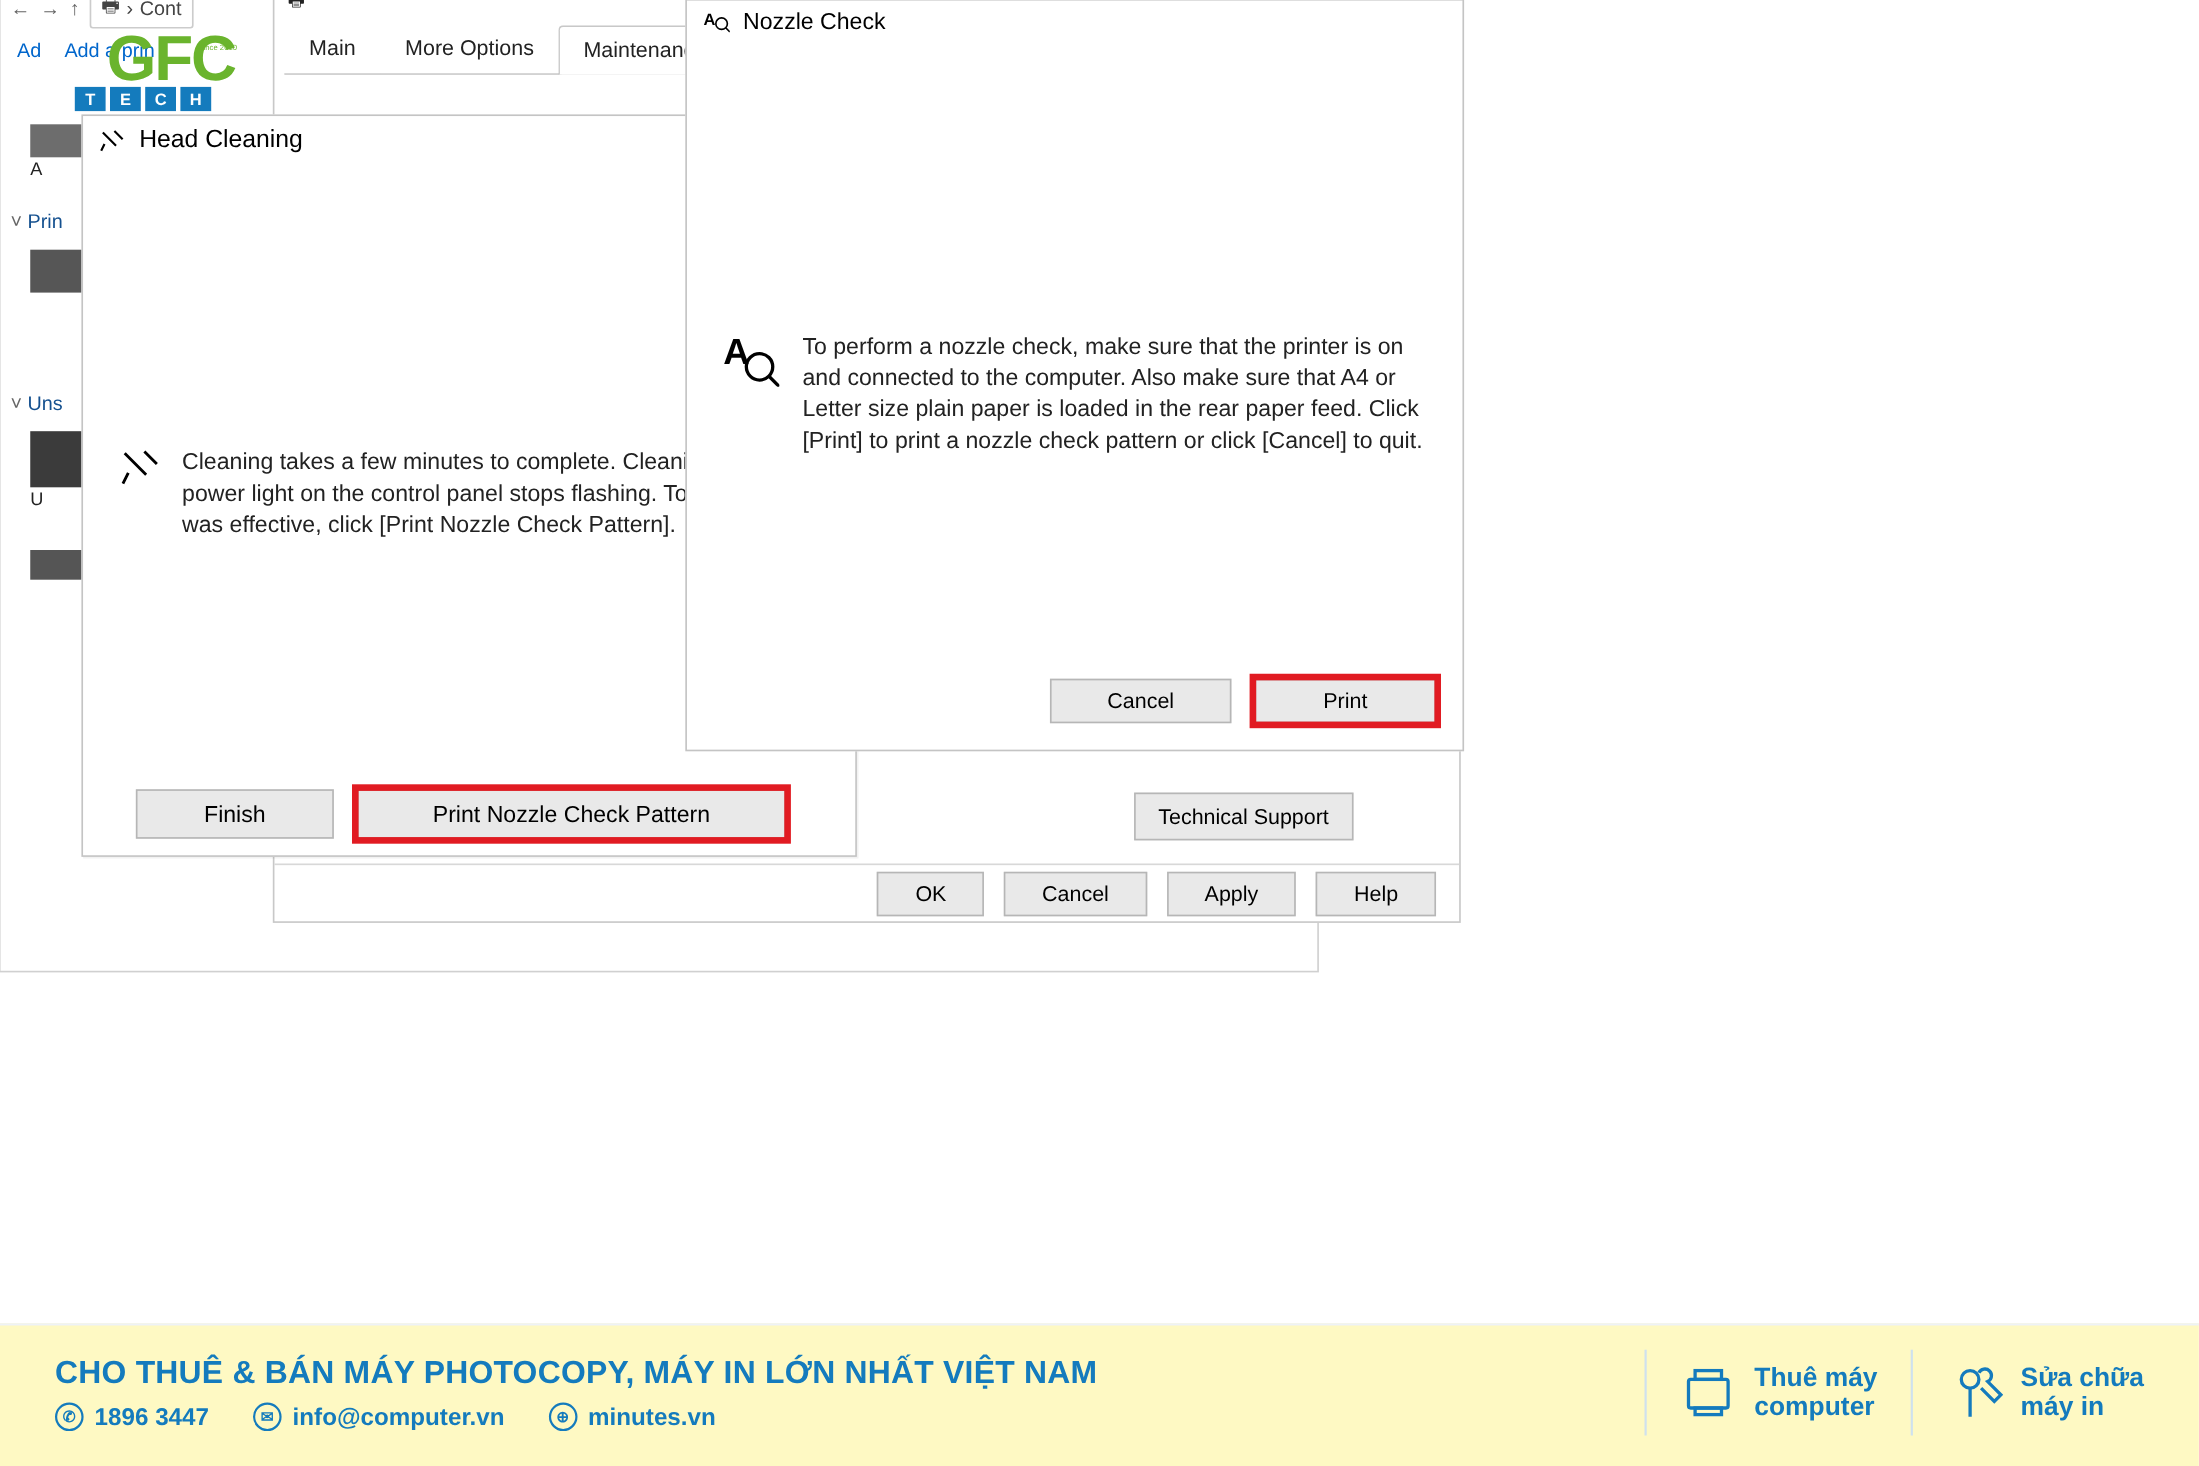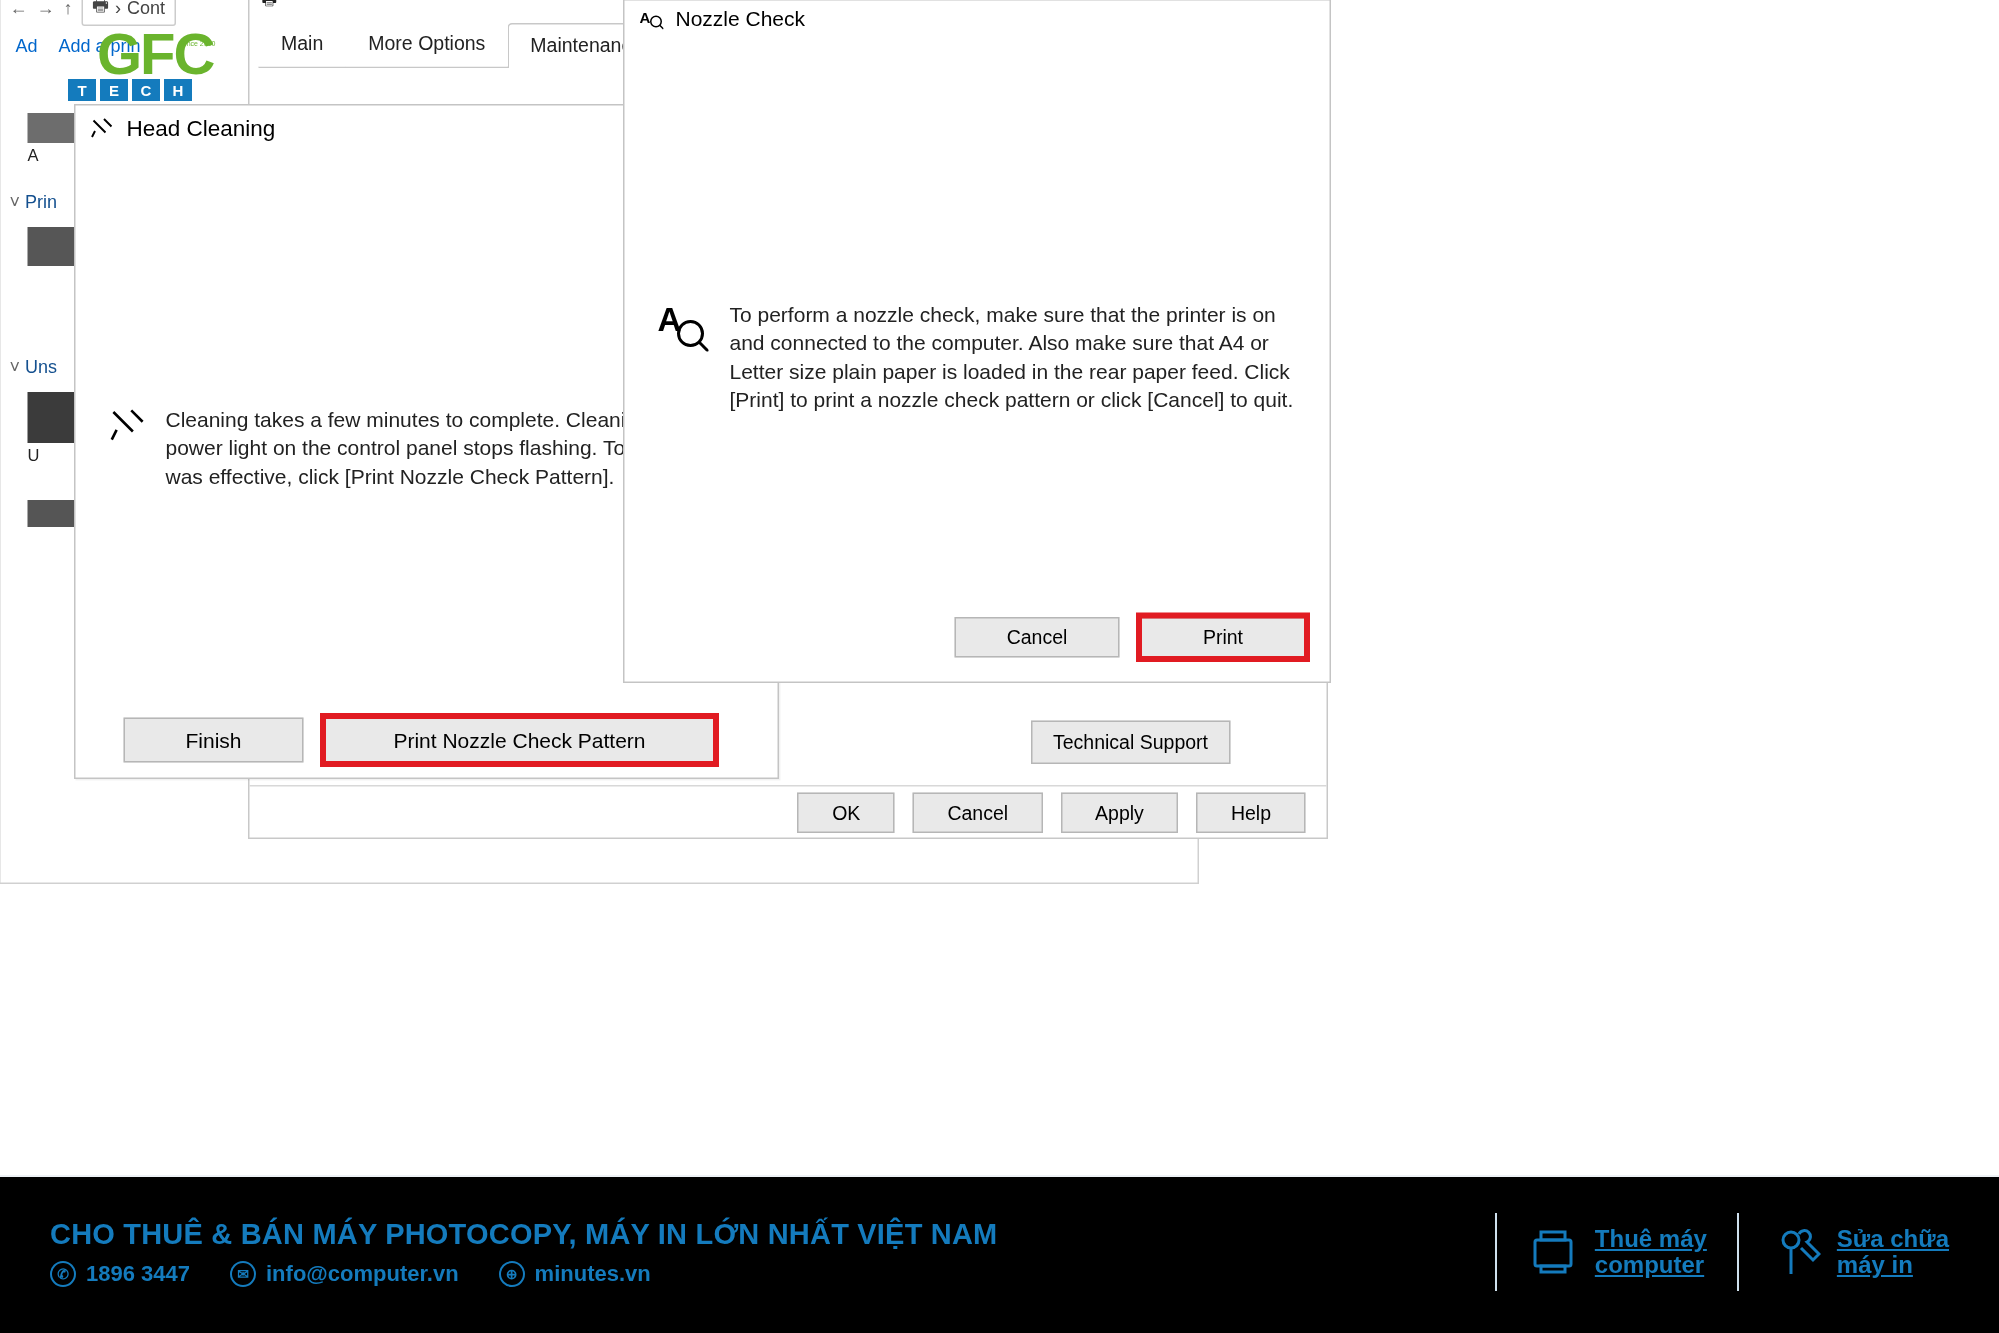--- a/index.html
+++ b/index.html
@@ -113,31 +113,31 @@
     position:absolute; right:16px; bottom:16px;
     display:flex; gap:14px;
   }
   .nozzle .btns .winbtn{ min-width:110px; text-align:center;}
 
   .headclean .msg .big-icon{width:26px;height:26px;flex:none;}
 
   
   .footer {
     position:absolute; left:0; right:0; bottom:0;
-    height:158px; background:#000000; border-top:2px solid #eef2f6;
+    height:130px; background:#fef9c3; border-top:2px solid #eef2f6;
     display:flex; align-items:center; padding:0 50px 6px;
     font-family:"Segoe UI", Arial, sans-serif;
   }
   .footer .headline{
     font-size:29px; font-weight:800; color:#147bbd; letter-spacing:.2px;
   }
   .footer .contacts{ margin-top:10px; display:flex; gap:40px; color:#147bbd; font-size:22px; font-weight:600; align-items:center;}
   .footer .contacts .c{display:flex; align-items:center; gap:10px;}
   .footer .sep{ width:2px; height:78px; background:#cfe1ee; margin:0 30px;}
-  .footer .svc{ display:flex; align-items:center; gap:16px; color:#147bbd;text-decoration:underline;}
+  .footer .svc{ display:flex; align-items:center; gap:16px; color:#147bbd;}
   .footer .svc .txt{font-size:24px; font-weight:700; line-height:1.1;}
   .circ{ width:26px;height:26px;border:2px solid #147bbd;border-radius:50%;display:inline-flex;align-items:center;justify-content:center;font-size:14px;}
   .svc-icon{width:52px;height:52px;}
   .svc-icon svg{width:52px;height:52px;stroke:#147bbd;fill:none;stroke-width:3;}
 
   
   .logo { position:absolute; left:68px; top:20px; z-index:50;}
   .logo .g{font-size:58px;font-weight:900;color:#6ab42d;letter-spacing:-2px;font-family:Arial,sans-serif;margin-left:29px;}
   .logo .tech{display:flex;gap:4px;margin-top:-8px;}
   .logo .tech span{background:#147bbd;color:#fff;width:28px;height:22px;display:inline-flex;align-items:center;justify-content:center;font-weight:700;font-size:15px;}

